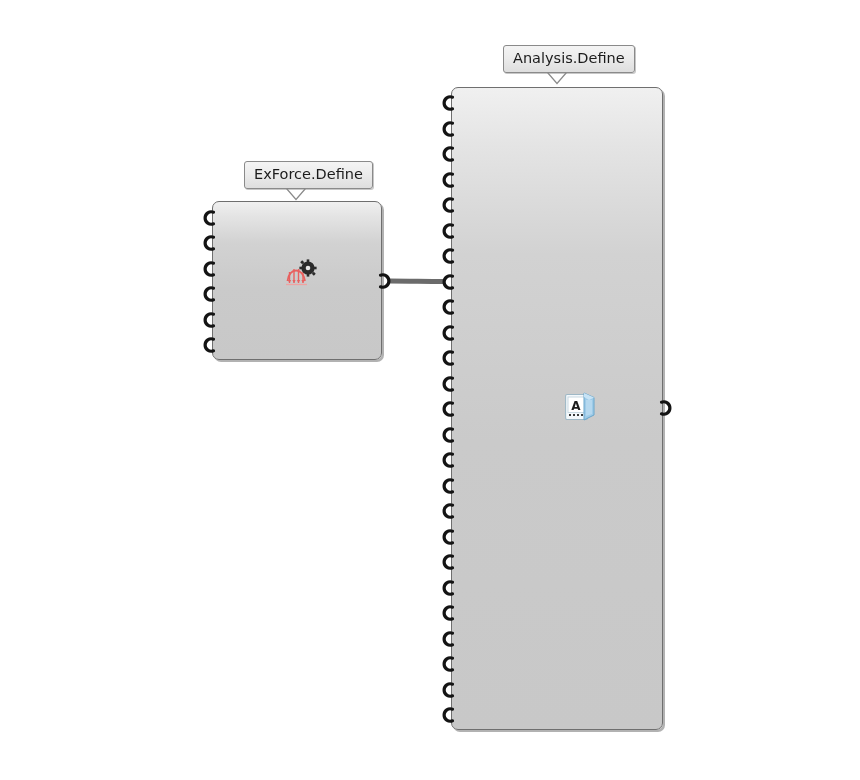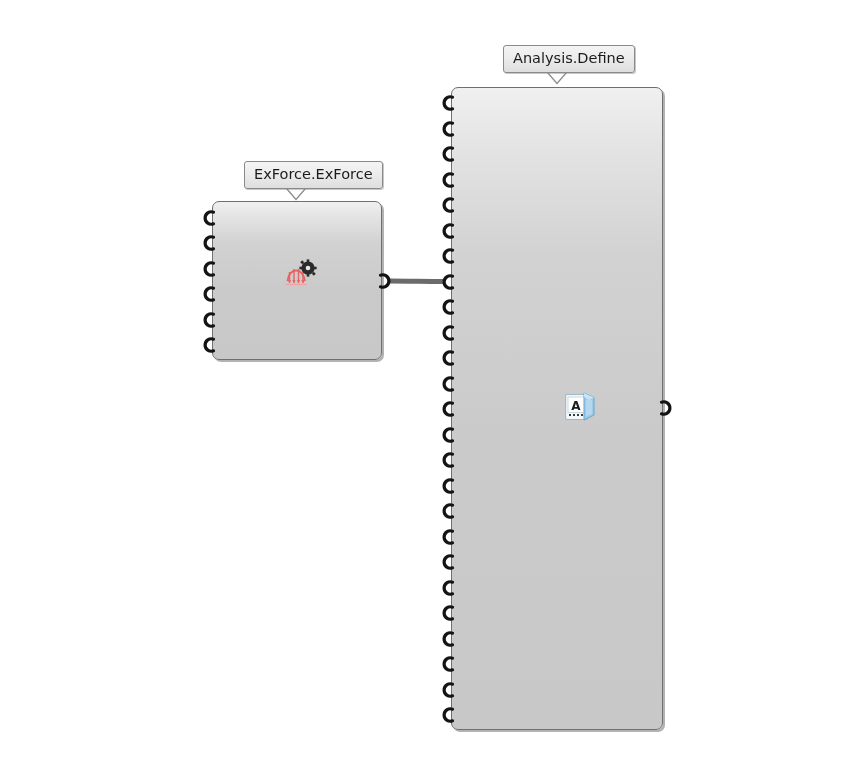--- a/index.html
+++ b/index.html
@@ -90,21 +90,21 @@
   
   .node-icon {
     position: absolute;
     z-index: 25;
   }
 </style>
 </head>
 <body>
 
 <div id="canvas">
-    <div class="callout" style="left: 244px; top: 161px;"><span>ExForce.ExForce</span></div>
+    <div class="callout" style="left: 244px; top: 161px;"><span>ExForce.Define</span></div>
     <svg width="20" height="13" viewBox="0 0 20 13" class="callout-tail" style="left: 286px; top: 188px;">
       <path d="M 0.5 0.5 L 10 11.5 L 19.5 0.5" fill="none" stroke="#8a8a8a" stroke-width="1.2"></path>
     </svg>
     <div class="node" style="left: 212px; top: 201px; width: 170px; height: 159px;"></div>
     <div class="port-label" style="left: 214px; width: 68px; top: 209.5px;">TimeStep</div>
     <svg width="16" height="18" viewBox="0 0 16 18" class="port" style="left: 200px; top: 208.5px;">
       <path d="M 13.5 3.2 A 6.2 6.2 0 1 0 13.5 14.8" fill="none" stroke="#141414" stroke-width="3.2" stroke-linecap="round"></path>
     </svg>
     <div class="port-label" style="left: 214px; width: 68px; top: 235px;">t_end</div>
     <svg width="16" height="18" viewBox="0 0 16 18" class="port" style="left: 200px; top: 234px;">

